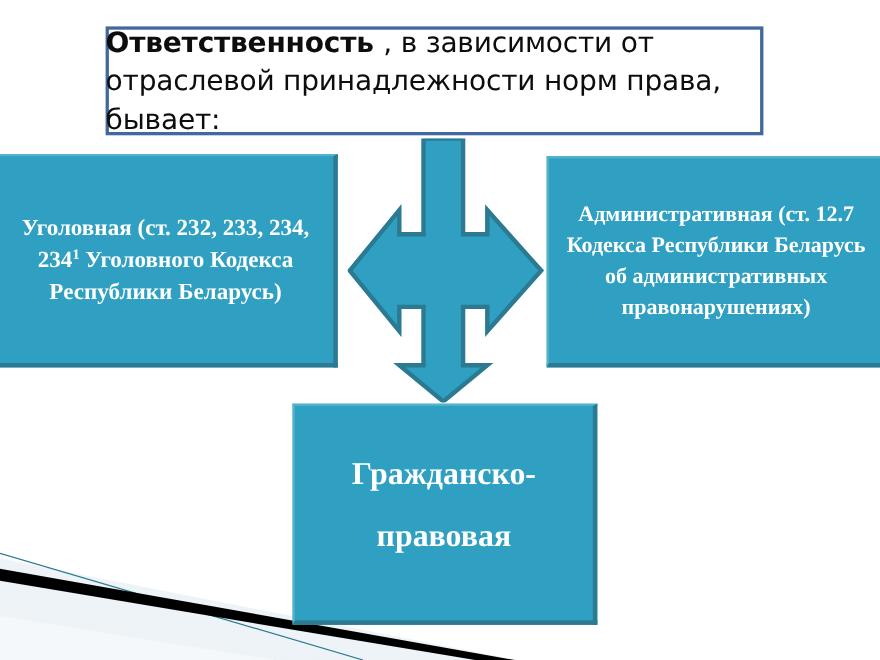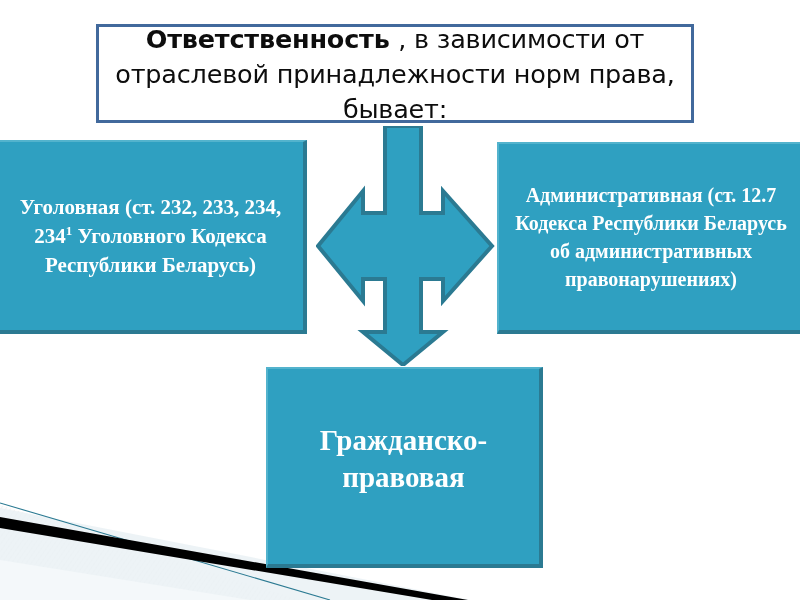--- a/index.html
+++ b/index.html
@@ -34,21 +34,21 @@
     box-sizing: border-box;
     border: 3px solid #41699C;
     background: #ffffff;
     z-index: 6;
   }
   .title-text {
     position: absolute;
     left: 96px;
     top: 22px;
     width: 598px;
-    text-align: center;
+    text-align: left;
     font-family: "DejaVu Sans", sans-serif;
     font-size: 25.5px;
     line-height: 35px;
     color: #0d0d0d;
     letter-spacing: -0.2px;
     z-index: 8;
     pointer-events: none;
   }
   .title-text b { font-weight: bold; }
 
@@ -102,21 +102,21 @@
     height: 192px;
     font-size: 20px;
     line-height: 28px;
   }
   #node-civil {
     left: 266px;
     top: 367px;
     width: 277px;
     height: 201px;
     font-size: 29px;
-    line-height: 37px;
+    line-height: 56px;
   }
   #node-civil .txt { padding-bottom: 16px; }
 
   sup {
     font-size: 0.62em;
     vertical-align: super;
     line-height: 0;
   }
 </style>
 </head>

